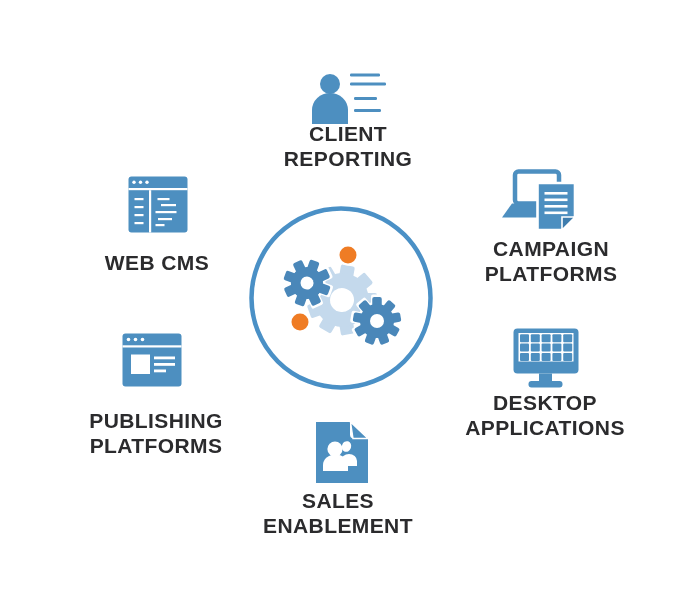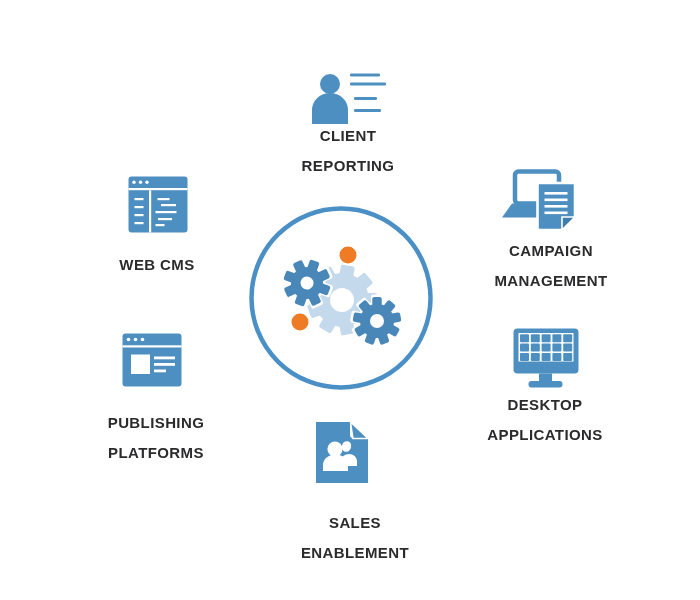--- a/index.html
+++ b/index.html
@@ -1,19 +1,19 @@
 <!DOCTYPE html>
 <html><head>
 <meta charset="utf-8">
 <style>
   html,body{margin:0;padding:0;background:#ffffff;}
   #stage{position:relative;width:700px;height:600px;background:#fff;overflow:hidden;
          font-family:"Liberation Sans","DejaVu Sans",sans-serif;}
   .abs{position:absolute;}
-  .label{position:absolute;font-weight:700;font-size:15px;line-height:30px;
+  .label{position:absolute;font-weight:700;font-size:21px;line-height:25px;
          color:var(--text,#2b2b2d);text-align:center;white-space:pre-line;
          letter-spacing:.4px;}
   svg{display:block;}
 </style>
 </head>
 <body>
 
 <div id="stage" style="--blue: #4D8FC0; --blueDark: #3E7CAD; --ring: #4A90C6; --text: #2B2B2D;">
 
   <div class="abs" style="left:241px;top:198px;">
@@ -107,21 +107,21 @@
       <rect x="17" y="3.5" width="44" height="32" rx="3.5" fill="none" stroke="var(--blue)" stroke-width="4.5"></rect>
       <path d="M14,35.5 H39 L42,49.5 H4 Z" fill="var(--blue)"></path>
       <path d="M39.5,15 H77 V49 L64,62 H39.5 Z" fill="var(--blue)" stroke="#ffffff" stroke-width="2.6"></path>
       <path d="M64,49 H77 L64,62 Z" fill="var(--blueDark)" stroke="#ffffff" stroke-width="1.6"></path>
       <rect x="46.5" y="24" width="23" height="2.6" fill="#ffffff"></rect>
       <rect x="46.5" y="30.5" width="23" height="2.6" fill="#ffffff"></rect>
       <rect x="46.5" y="37" width="23" height="2.6" fill="#ffffff"></rect>
       <rect x="46.5" y="43.5" width="23" height="2.6" fill="#ffffff"></rect>
     </svg>
     <div class="label" style="left:441px;top:236px;width:220px;">CAMPAIGN
-MANAGEMENT</div>
+PLATFORMS</div>
   </div>
 
   <div>
     <svg class="abs" style="left:513px;top:328px;" width="66" height="60" viewBox="0 0 66 60">
       <rect x="0.5" y="0.5" width="65" height="45" rx="4" fill="var(--blue)"></rect>
       <rect x="5.5" y="5" width="55" height="28.5" fill="#ffffff"></rect>
       <g id="screen-grid" fill="var(--blue)">
           <rect x="7" y="6.2" width="9" height="8" rx="1"></rect>
           <rect x="17.8" y="6.2" width="9" height="8" rx="1"></rect>
           <rect x="28.6" y="6.2" width="9" height="8" rx="1"></rect>
@@ -147,21 +147,21 @@
 
   <div>
     <svg class="abs" style="left:315px;top:422px;" width="54" height="62" viewBox="0 0 54 62">
       <path d="M1,0 H35 V12.5 a4,4 0 0 0 4,4 H53 V61 H1 Z" fill="var(--blue)"></path>
       <path d="M35.5,0 L53,16.5 H38 Z" fill="var(--blue)" stroke="#ffffff" stroke-width="1.4"></path>
       <ellipse cx="31.5" cy="24.5" rx="4.6" ry="5.4" transform="rotate(18 31.5 24.5)" fill="#ffffff"></ellipse>
       <path d="M26,44 V39 a8,7 0 0 1 16,0 v5 Z" fill="#ffffff"></path>
       <circle cx="20" cy="27" r="7.6" fill="#ffffff"></circle>
       <path d="M8,49 V43 a12.5,10.5 0 0 1 25,0 v6 Z" fill="#ffffff"></path>
     </svg>
-    <div class="label" style="left:245px;top:488px;width:220px;margin-top:20px;">SALES
+    <div class="label" style="left:228px;top:488px;width:220px;">SALES
 ENABLEMENT</div>
   </div>
 
   <div>
     <svg class="abs" style="left:122px;top:333px;" width="60" height="55" viewBox="0 0 60 55">
       <rect x="0.5" y="0.5" width="59" height="53" rx="3" fill="var(--blue)"></rect>
       <rect x="0.5" y="12.3" width="59" height="2.2" fill="#ffffff"></rect>
       <circle cx="6.5" cy="6.5" r="1.8" fill="#ffffff"></circle>
       <circle cx="13.5" cy="6.5" r="1.8" fill="#ffffff"></circle>
       <circle cx="20.5" cy="6.5" r="1.8" fill="#ffffff"></circle>

